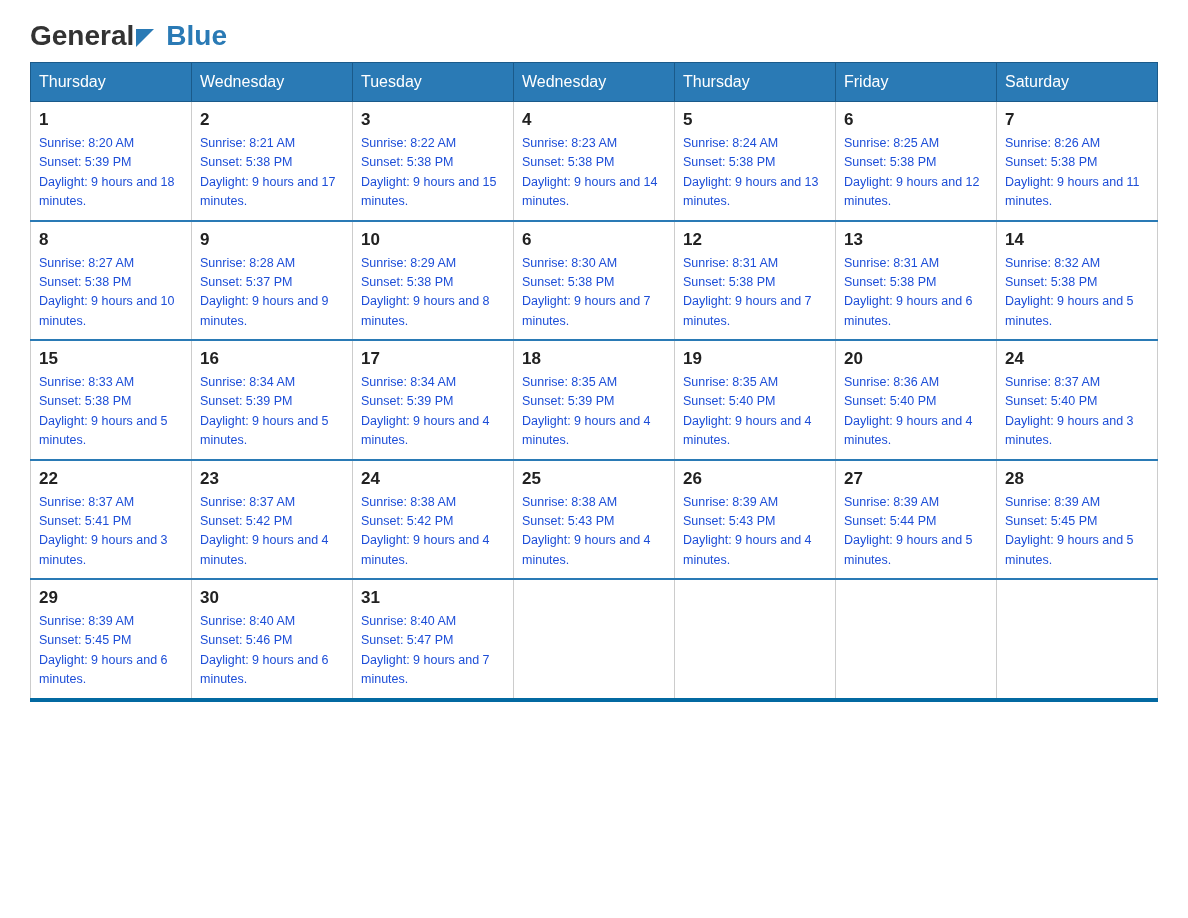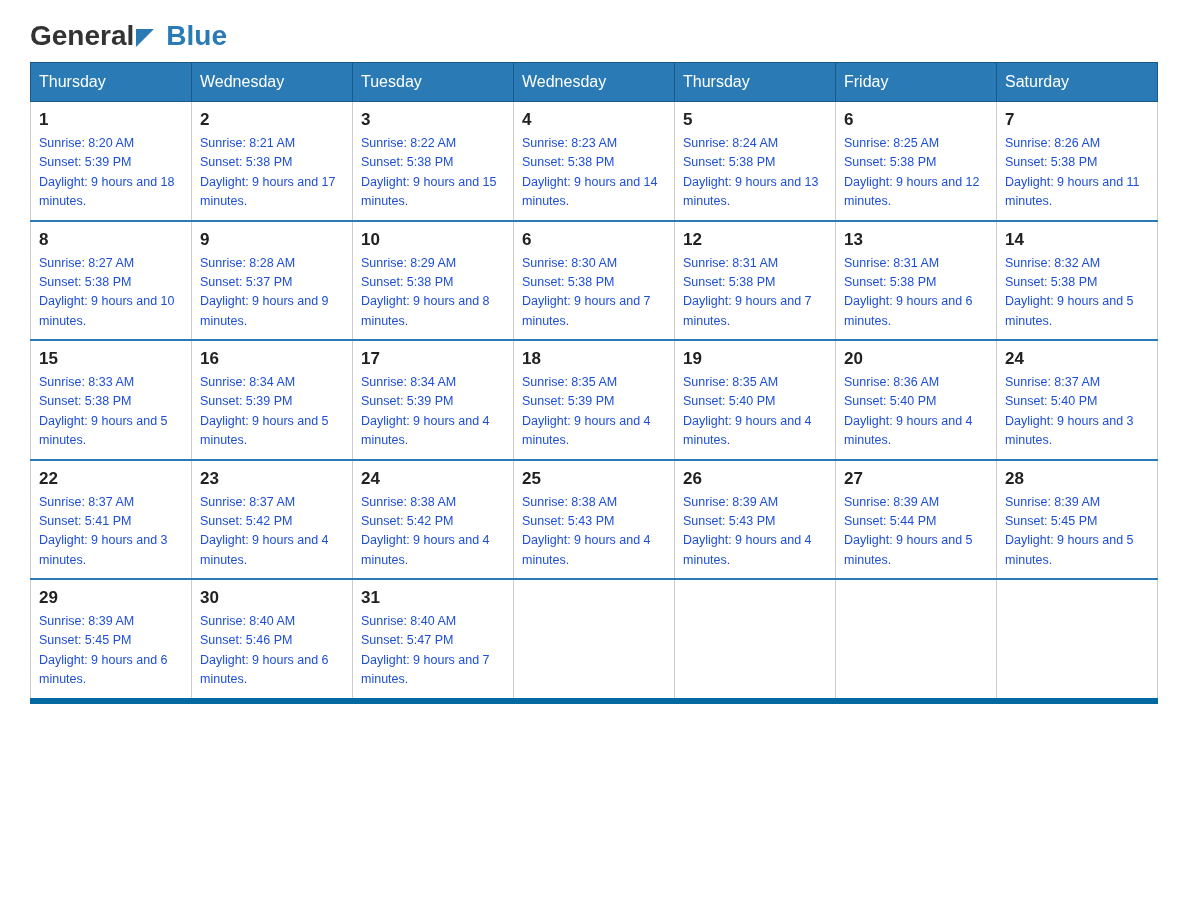--- a/index.html
+++ b/index.html
@@ -83,21 +83,21 @@
     }
     .day-info {
       font-size: 12.5px;
       line-height: 1.55;
       color: #1d4ed8;
     }
     .calendar tbody tr {
       border-bottom: 2px solid #2a7ab5;
     }
     .calendar tbody tr:last-child {
-      border-bottom: 6px solid #0369a1;
+      border-bottom: 4px solid #0369a1;
     }
     .empty-cell {
       background: #fff;
     }
   </style>
 </head>
 <body>
 
 <div class="header">
   <div class="logo-wrapper">

